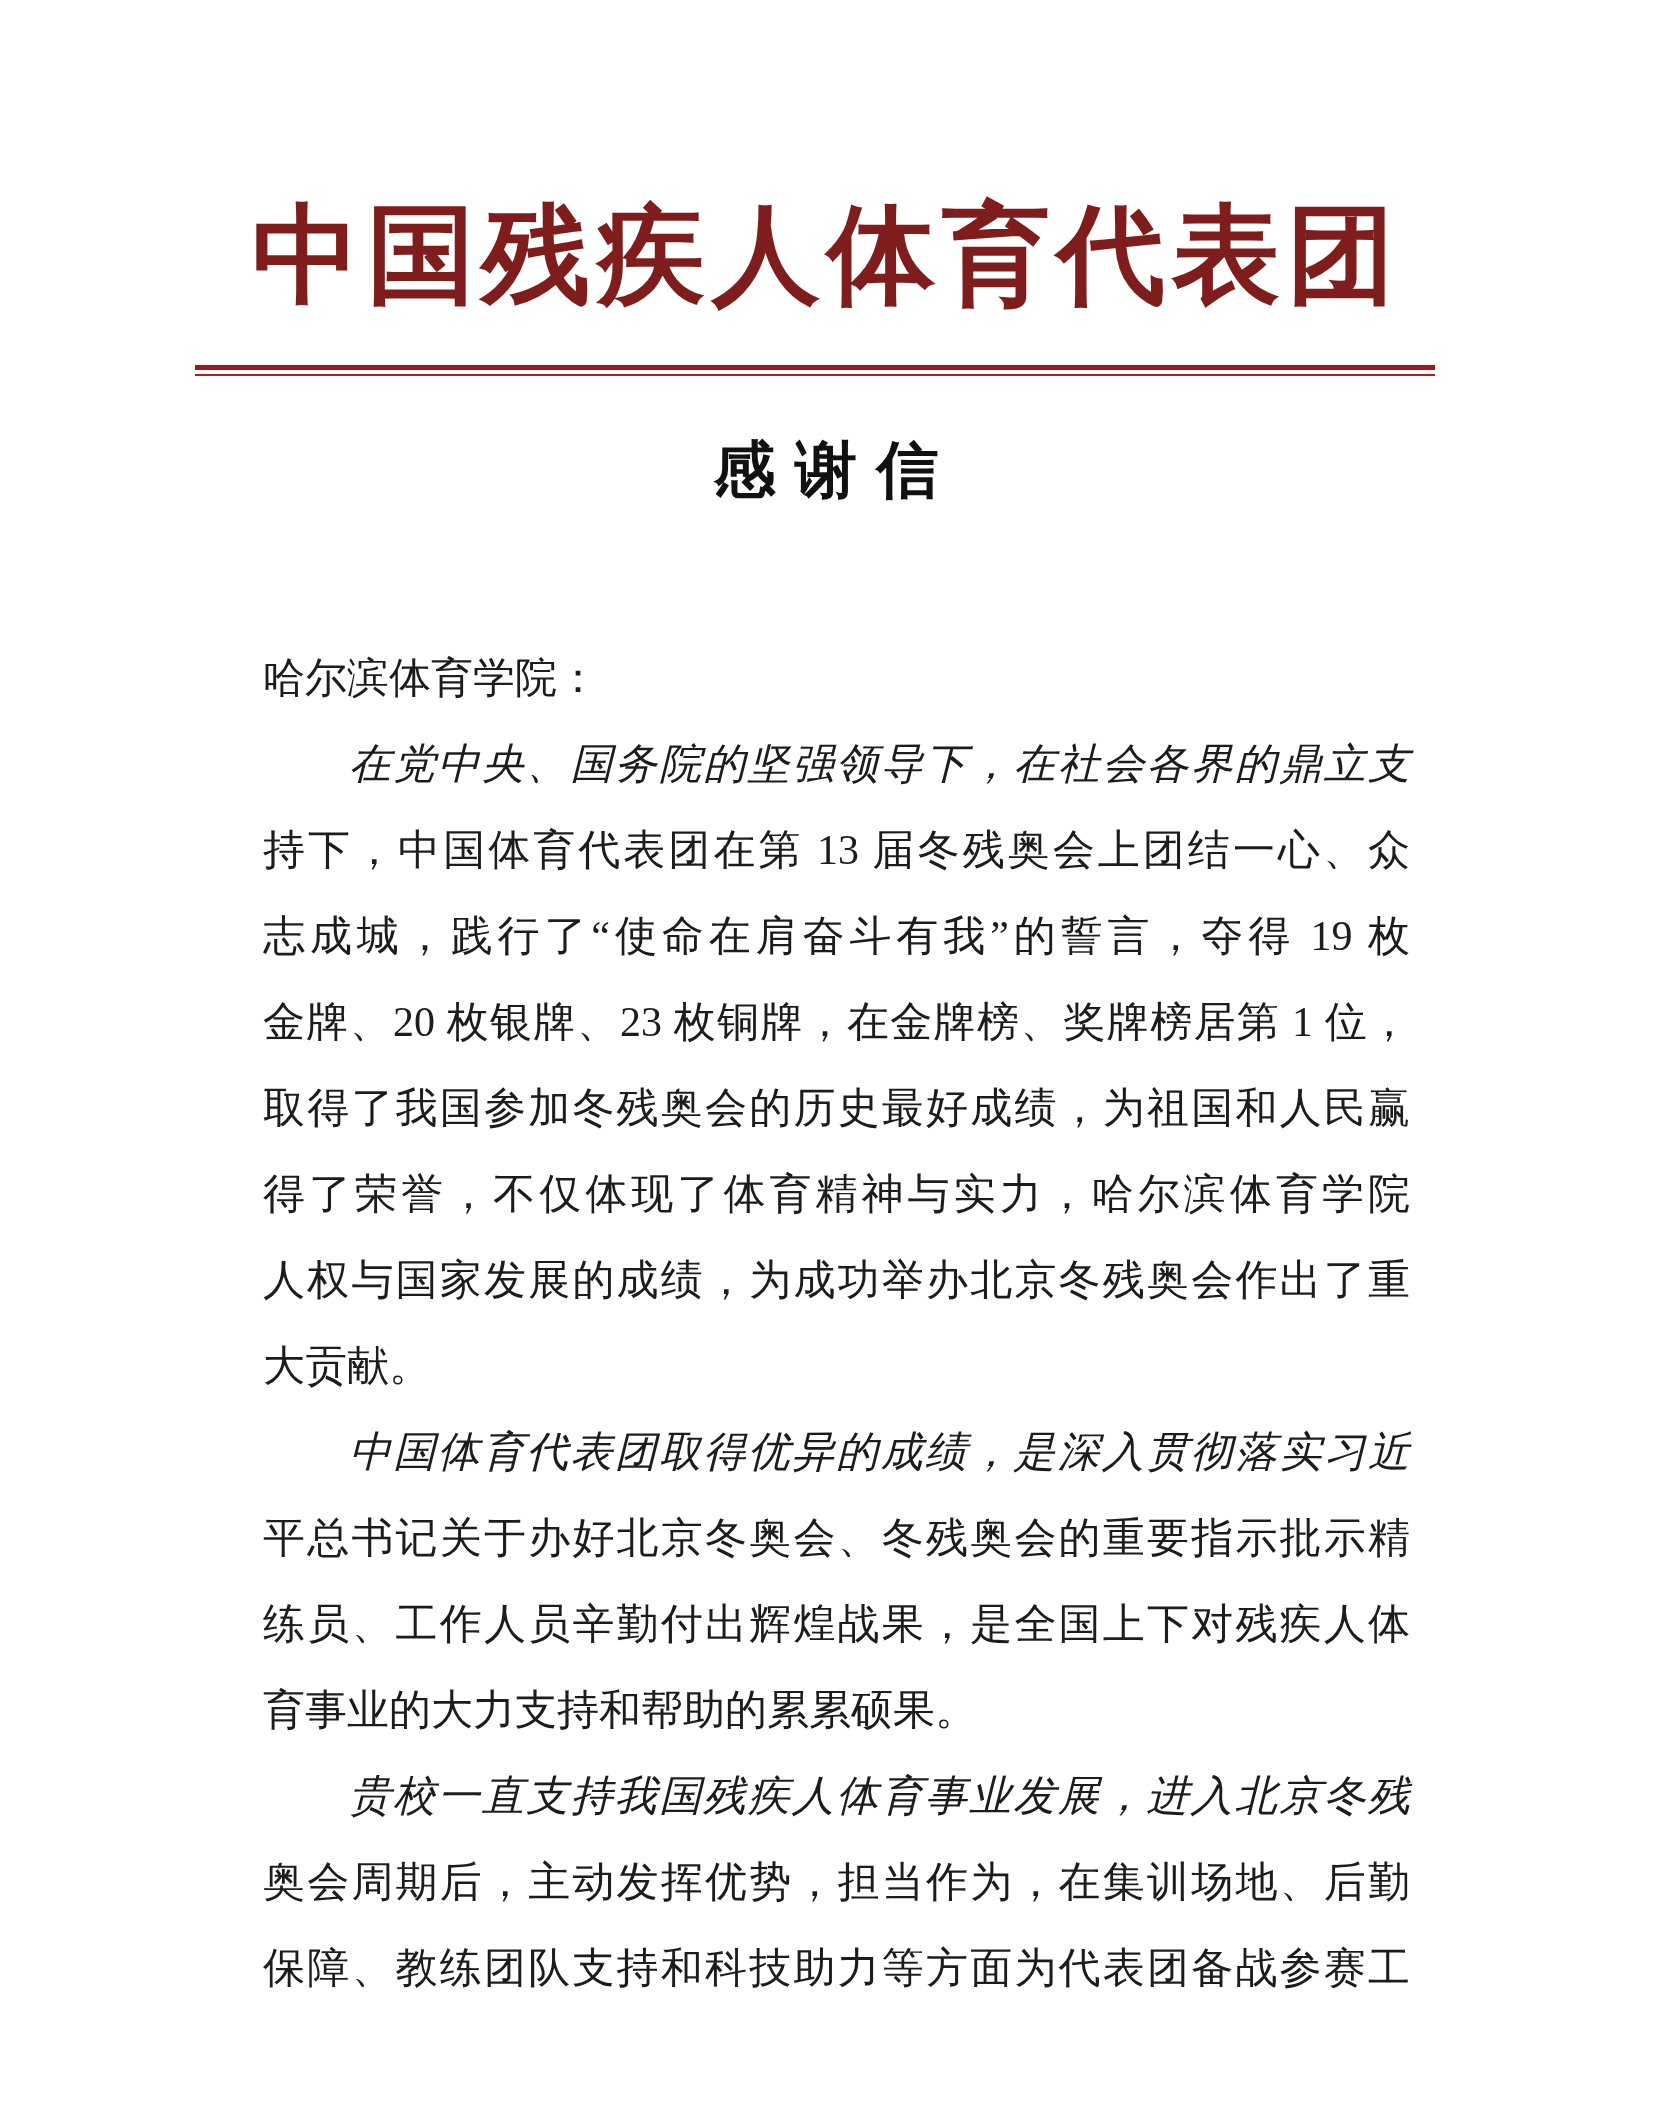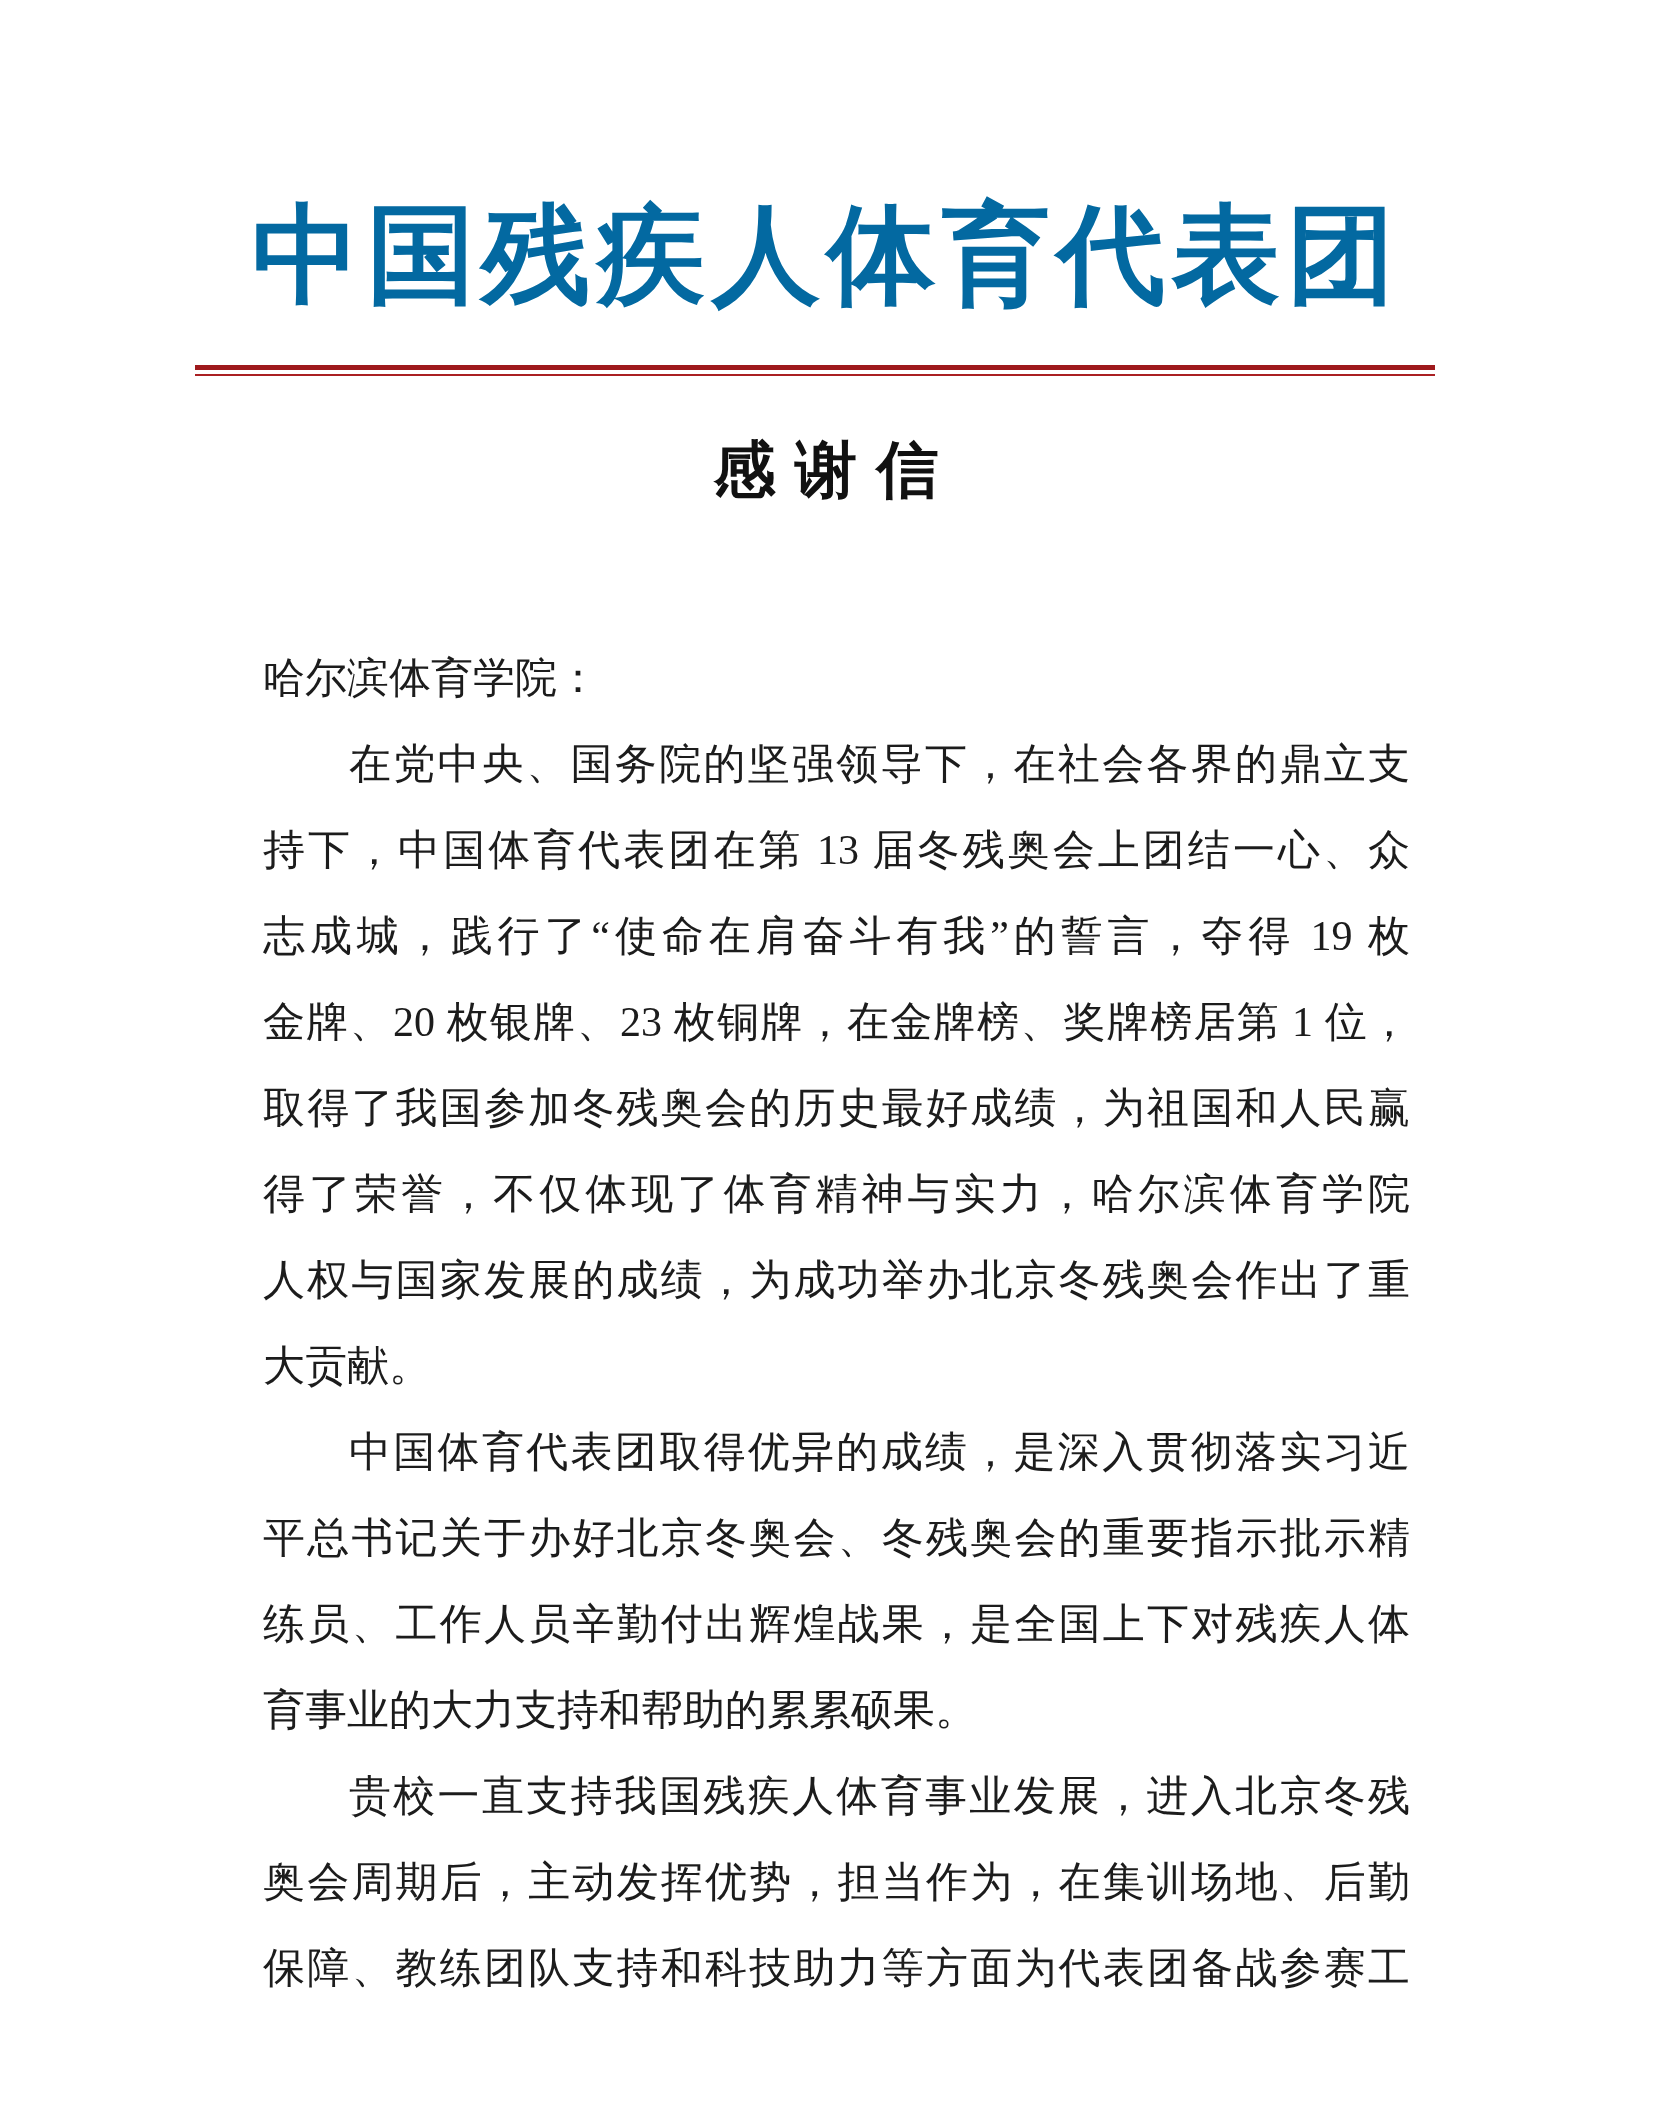--- a/index.html
+++ b/index.html
@@ -14,21 +14,21 @@
   }
   .org-title {
     position: absolute;
     top: 196px;
     left: 0;
     width: 100%;
     text-align: center;
     font-size: 108px;
     line-height: 120px;
     font-weight: bold;
-    color: #0369a1;
+    color: #7f1d1d;
     letter-spacing: 7px;
     white-space: nowrap;
   }
   .rule-thick {
     position: absolute;
     top: 365px;
     left: 195px;
     width: 1240px;
     height: 5px;
     background: #9e191c;
@@ -68,20 +68,21 @@
     text-align: justify;
     text-align-last: justify;
     white-space: nowrap;
     overflow: visible;
   }
   .body-line.end {
     text-align-last: left;
   }
   .body-line.indent {
     text-indent: 86px;
+    font-style: italic;
   }
 </style>
 </head>
 <body>
 
 <div class="page">
 
   <div class="org-title">中国残疾人体育代表团</div>
 
   <div class="rule-thick"></div>

